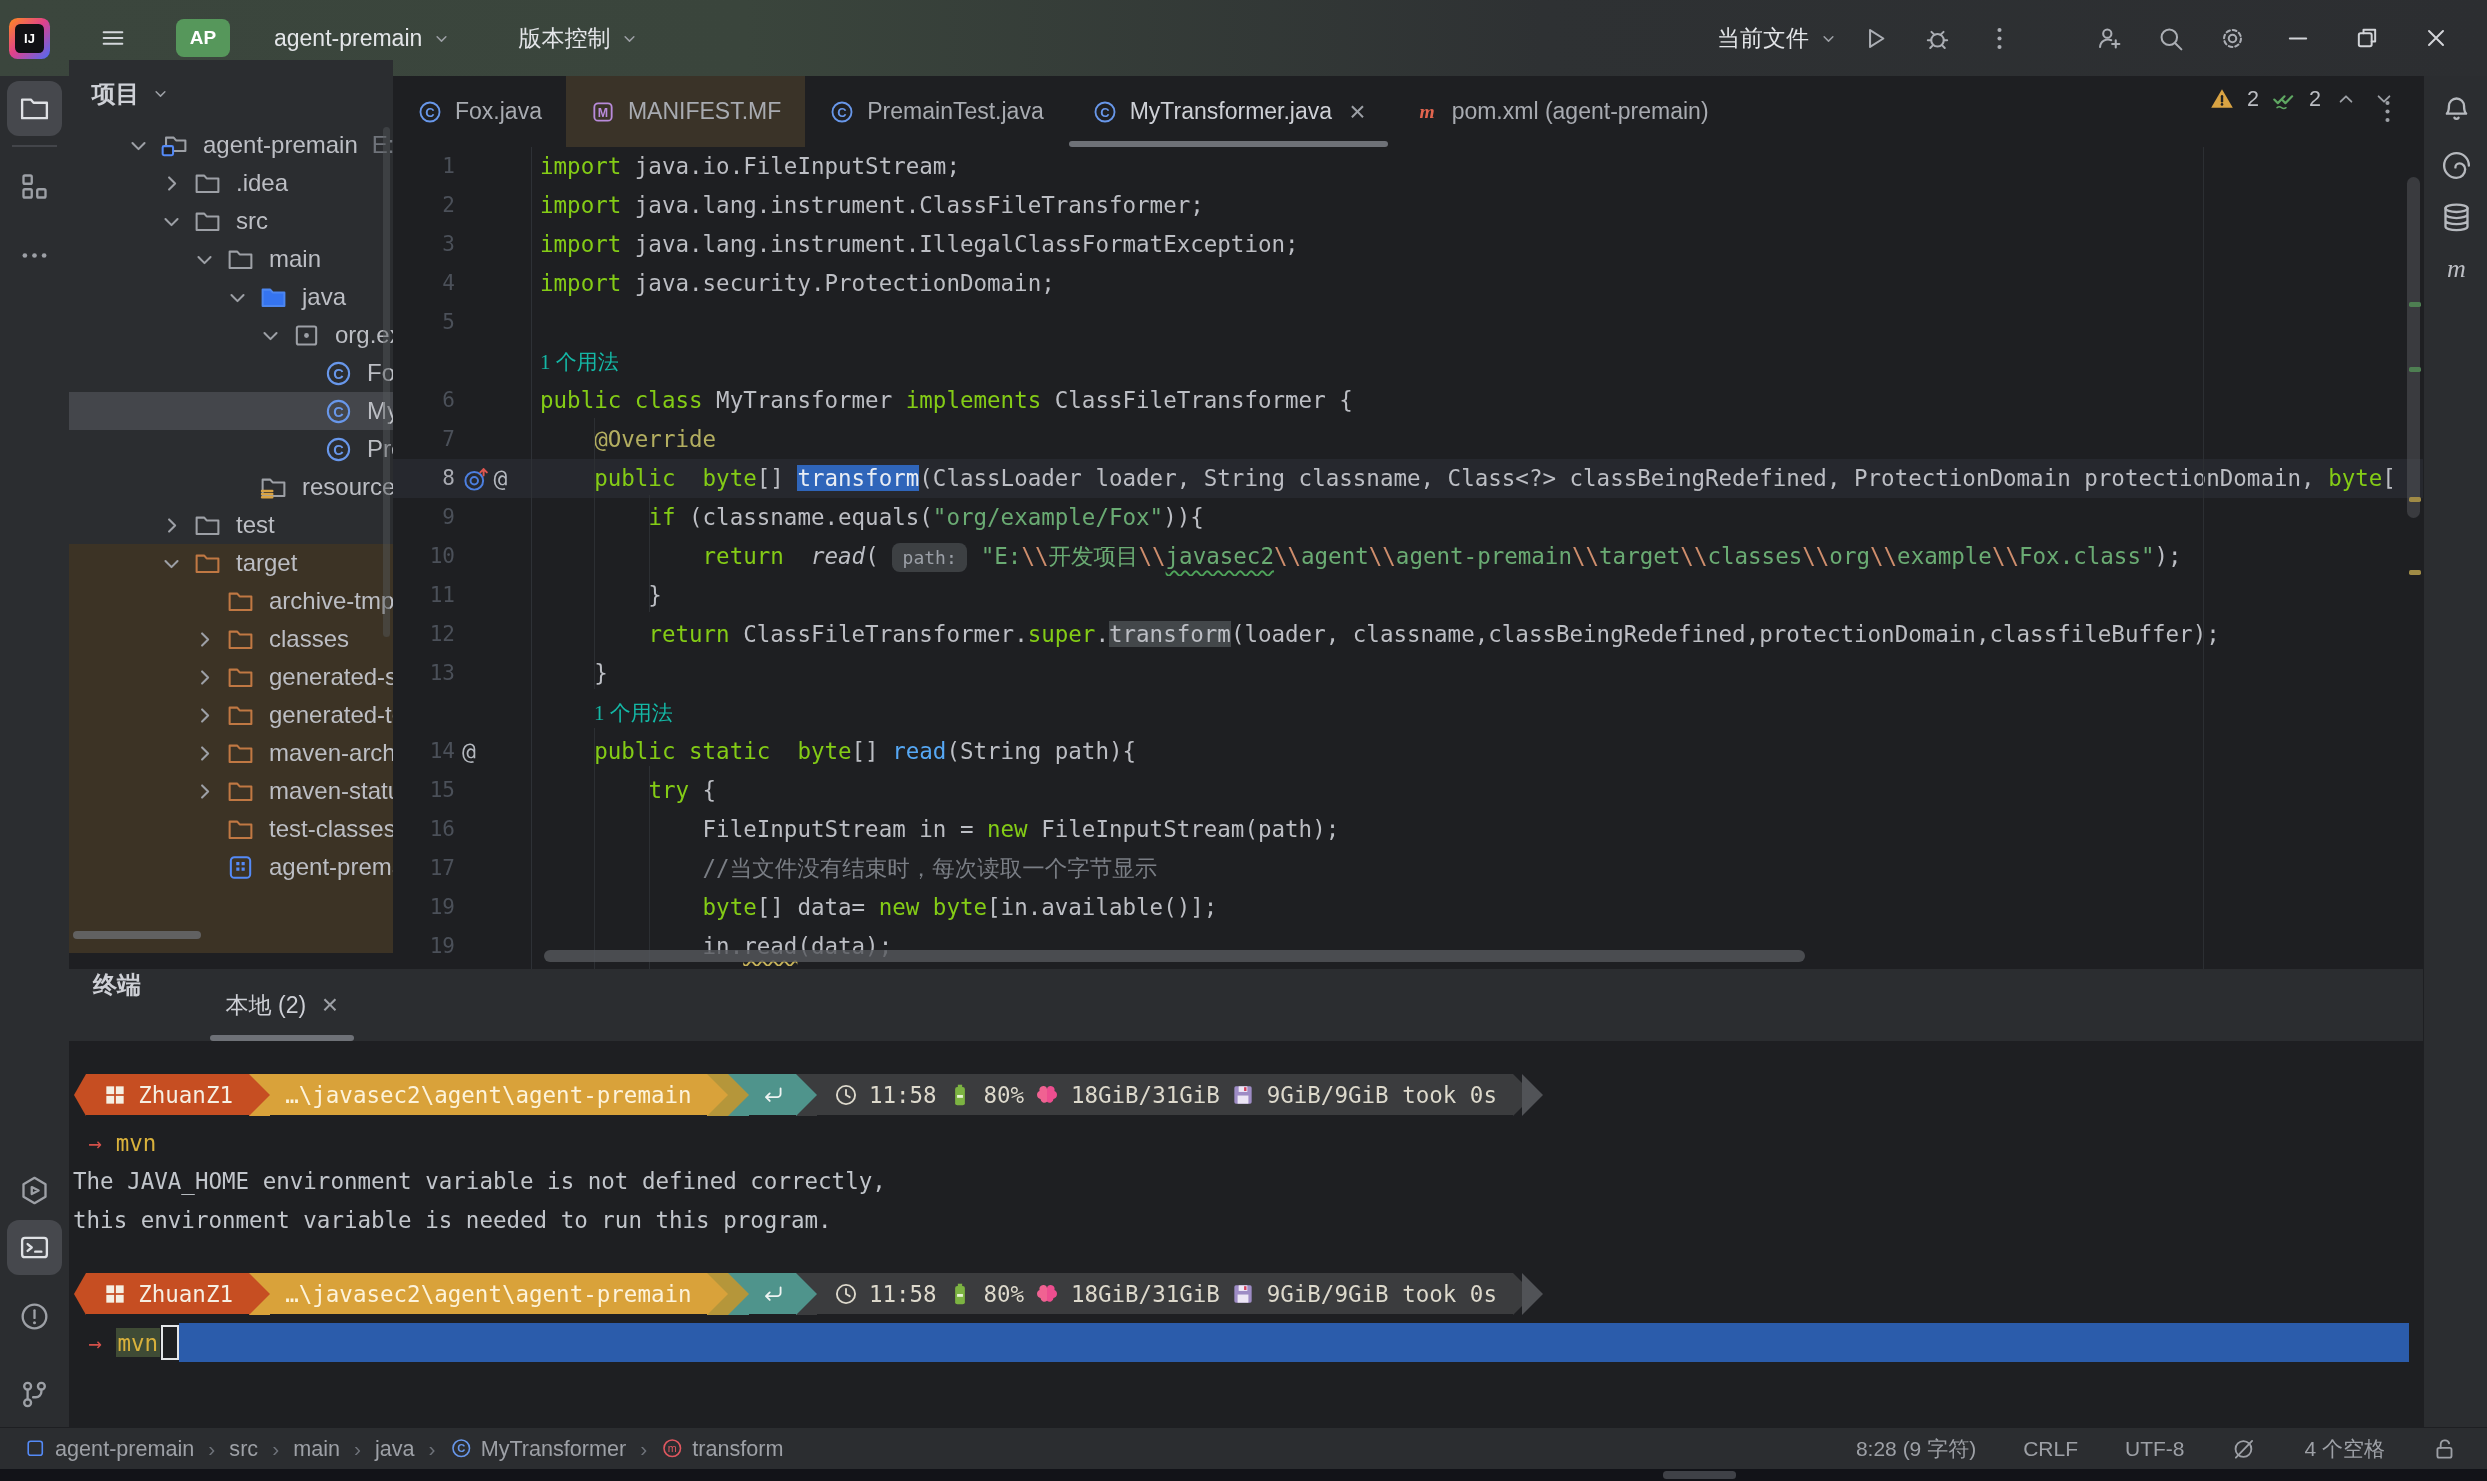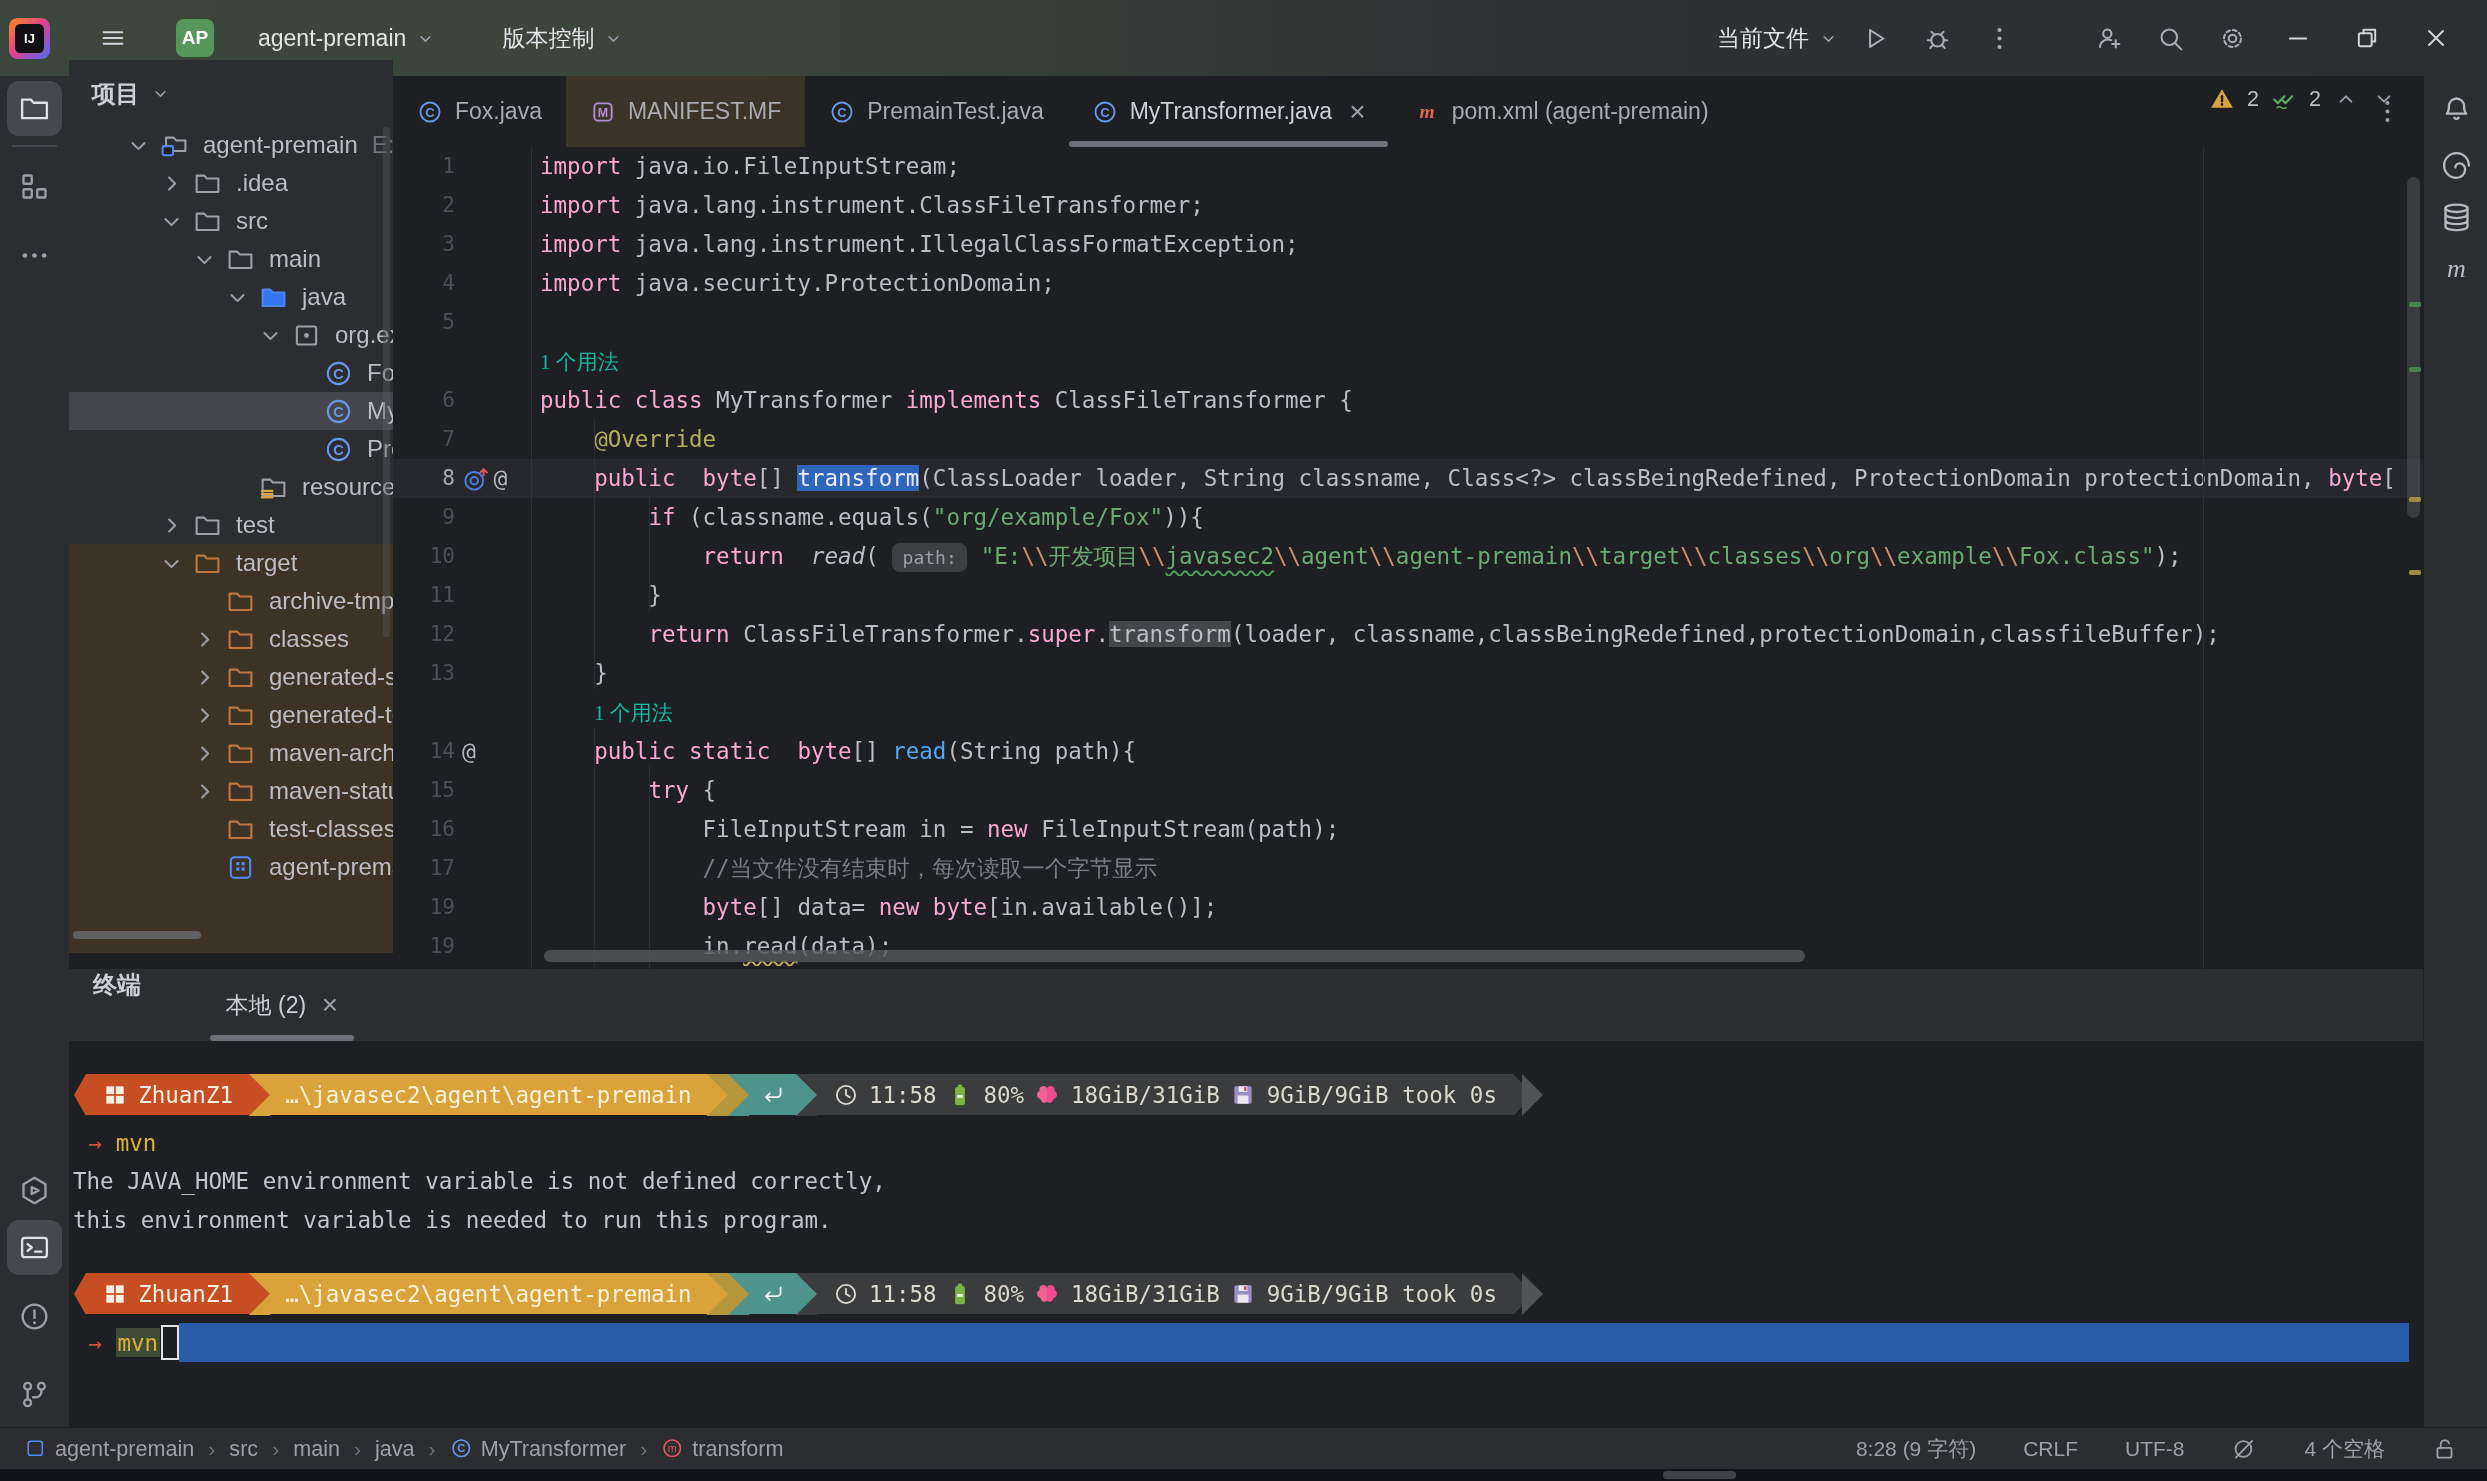--- a/index.html
+++ b/index.html
@@ -11,21 +11,21 @@
   .titlebar{position:absolute;left:0;top:0;width:2487px;height:76px;
     background:linear-gradient(90deg,#3b463d 0%,#3a453c 30%,#2e3133 62%,#2c2e31 100%);
     display:flex;align-items:center;}
   .tb-left{display:flex;align-items:center;gap:44px;padding-left:9px;justify-content:space-between;}
   .logo{width:41px;height:41px;border-radius:8.6px;position:relative;
     background:linear-gradient(135deg,#ff8a1e 0%,#e0418c 48%,#4a6cf7 100%);}
   .logo-in{position:absolute;left:6px;top:6px;width:29px;height:29px;border-radius:5.2px;background:#101014;
     color:#fff;font-size:13px;font-weight:700;display:flex;align-items:center;justify-content:center;}
   .tb-btn{width:38px;height:38px;display:flex;align-items:center;justify-content:center;color:#d4d7db;}
   .tb-ic{width:28px;height:28px;}
-  .ap-badge{width:38px;height:38px;border-radius:7.8px;background:#56975b;color:#fff;font-weight:700;
+  .ap-badge{width:54px;height:38px;border-radius:7.8px;background:#56975b;color:#fff;font-weight:700;
     font-size:19px;display:flex;align-items:center;justify-content:center;}
   .tb-text{font-size:23px;color:#e3e5e8;display:flex;align-items:center;gap:8.6px;}
   .chev{width:21px;height:21px;color:#9da0a6;}
   .tb-right{margin-left:auto;display:flex;align-items:center;gap:12px;padding-right:22.5px;}
   .tb-iconbtn{width:50px;height:45px;display:flex;align-items:center;justify-content:center;color:#abaeb4;}
   .tb-iconbtn .tb-ic{width:29px;height:29px;}
   .winbtn{width:57px;height:48px;display:flex;align-items:center;justify-content:center;color:#d2d4d8;}
 
   
   .lstrip{position:absolute;left:0;top:76px;width:69px;height:1351px;background:#2b2d30;border-right:0.9px solid #1e1f22;}
@@ -67,21 +67,21 @@
   .code-row.current{background:#26282e;}
   .ln{position:absolute;left:0;width:62px;text-align:right;color:#4b5059;font-size:21px;}
   .current .ln{color:#a9abb2;}
   .gut{position:absolute;left:69px;width:69px;height:39px;display:flex;align-items:center;gap:3.5px;}
   .gut-at{color:#b4b8bf;font-size:23px;}
   .gut-ic{width:28px;height:28px;display:inline-block;}
   .ct{position:absolute;left:147px;right:17.3px;overflow:hidden;}
   .gutsep{position:absolute;left:138px;top:0;bottom:0;width:0.9px;background:#2e3136;pointer-events:none;}
   .mguide{position:absolute;left:1810px;top:0;bottom:0;width:0.9px;background:#2c2f33;pointer-events:none;}
   .iguide{position:absolute;width:0.9px;background:#2c2f33;pointer-events:none;}
-  .tk-p{color:#bcbec4}.tk-k{color:#f9a8d4}.tk-s{color:#6aab73}.tk-e{color:#cf8e6d}
+  .tk-p{color:#bcbec4}.tk-k{color:#84cc16}.tk-s{color:#6aab73}.tk-e{color:#cf8e6d}
   .tk-c{color:#7a7e85}.tk-a{color:#b3ae60}.tk-m{color:#56a8f5}
   .tk-i{color:#bcbec4;font-style:italic}
   .tk-hb{background:#2f65ba;color:#e9edf4}
   .tk-hg{background:#43474a}
   .squig-g{text-decoration:underline wavy #4fa55b 1.7px;text-underline-offset:6px;}
   .squig-y{text-decoration:underline wavy #c8b45a 1.7px;text-underline-offset:6px;}
   .inlay{display:inline-block;font-family:Liberation Serif, serif;font-size:21px;color:#14b8a6;}
   .pill{display:inline-block;background:#3d4043;color:#9ca0a8;border-radius:7.8px;padding:0 10.4px;
     font-size:18px;line-height:29px;vertical-align:middle;}
   .inspect{position:absolute;top:10.4px;right:26px;display:flex;align-items:center;gap:12px;

